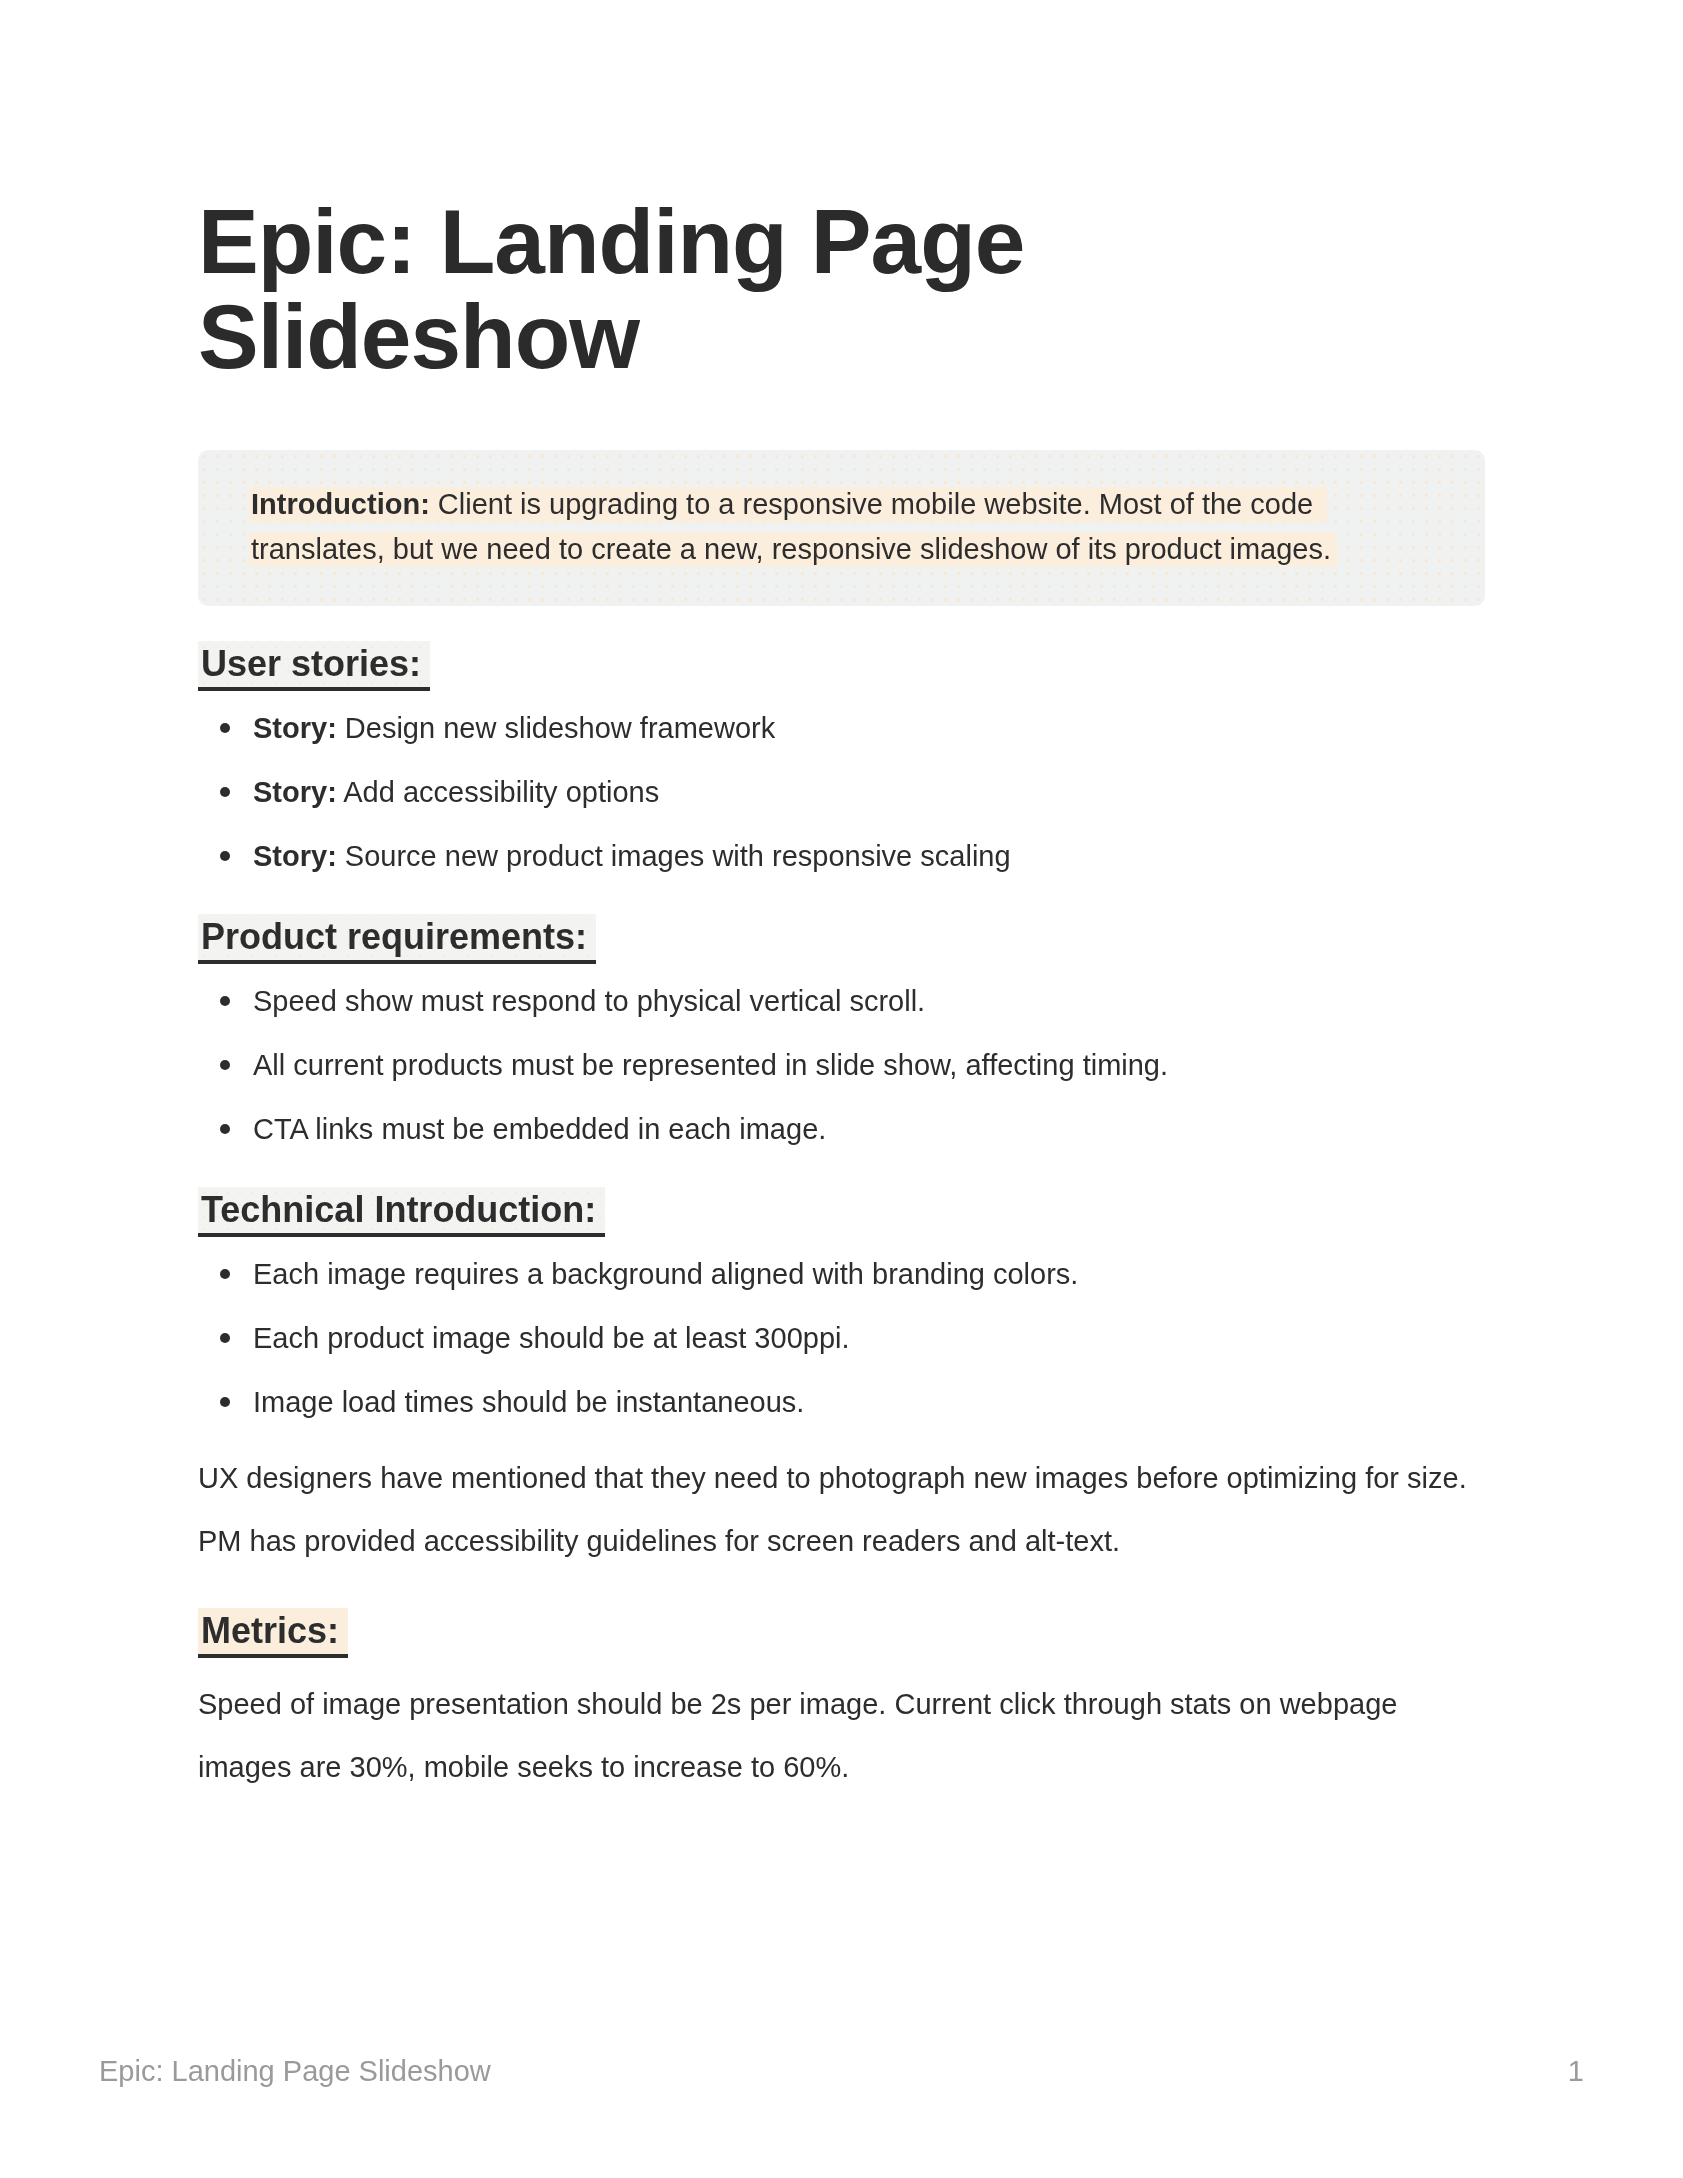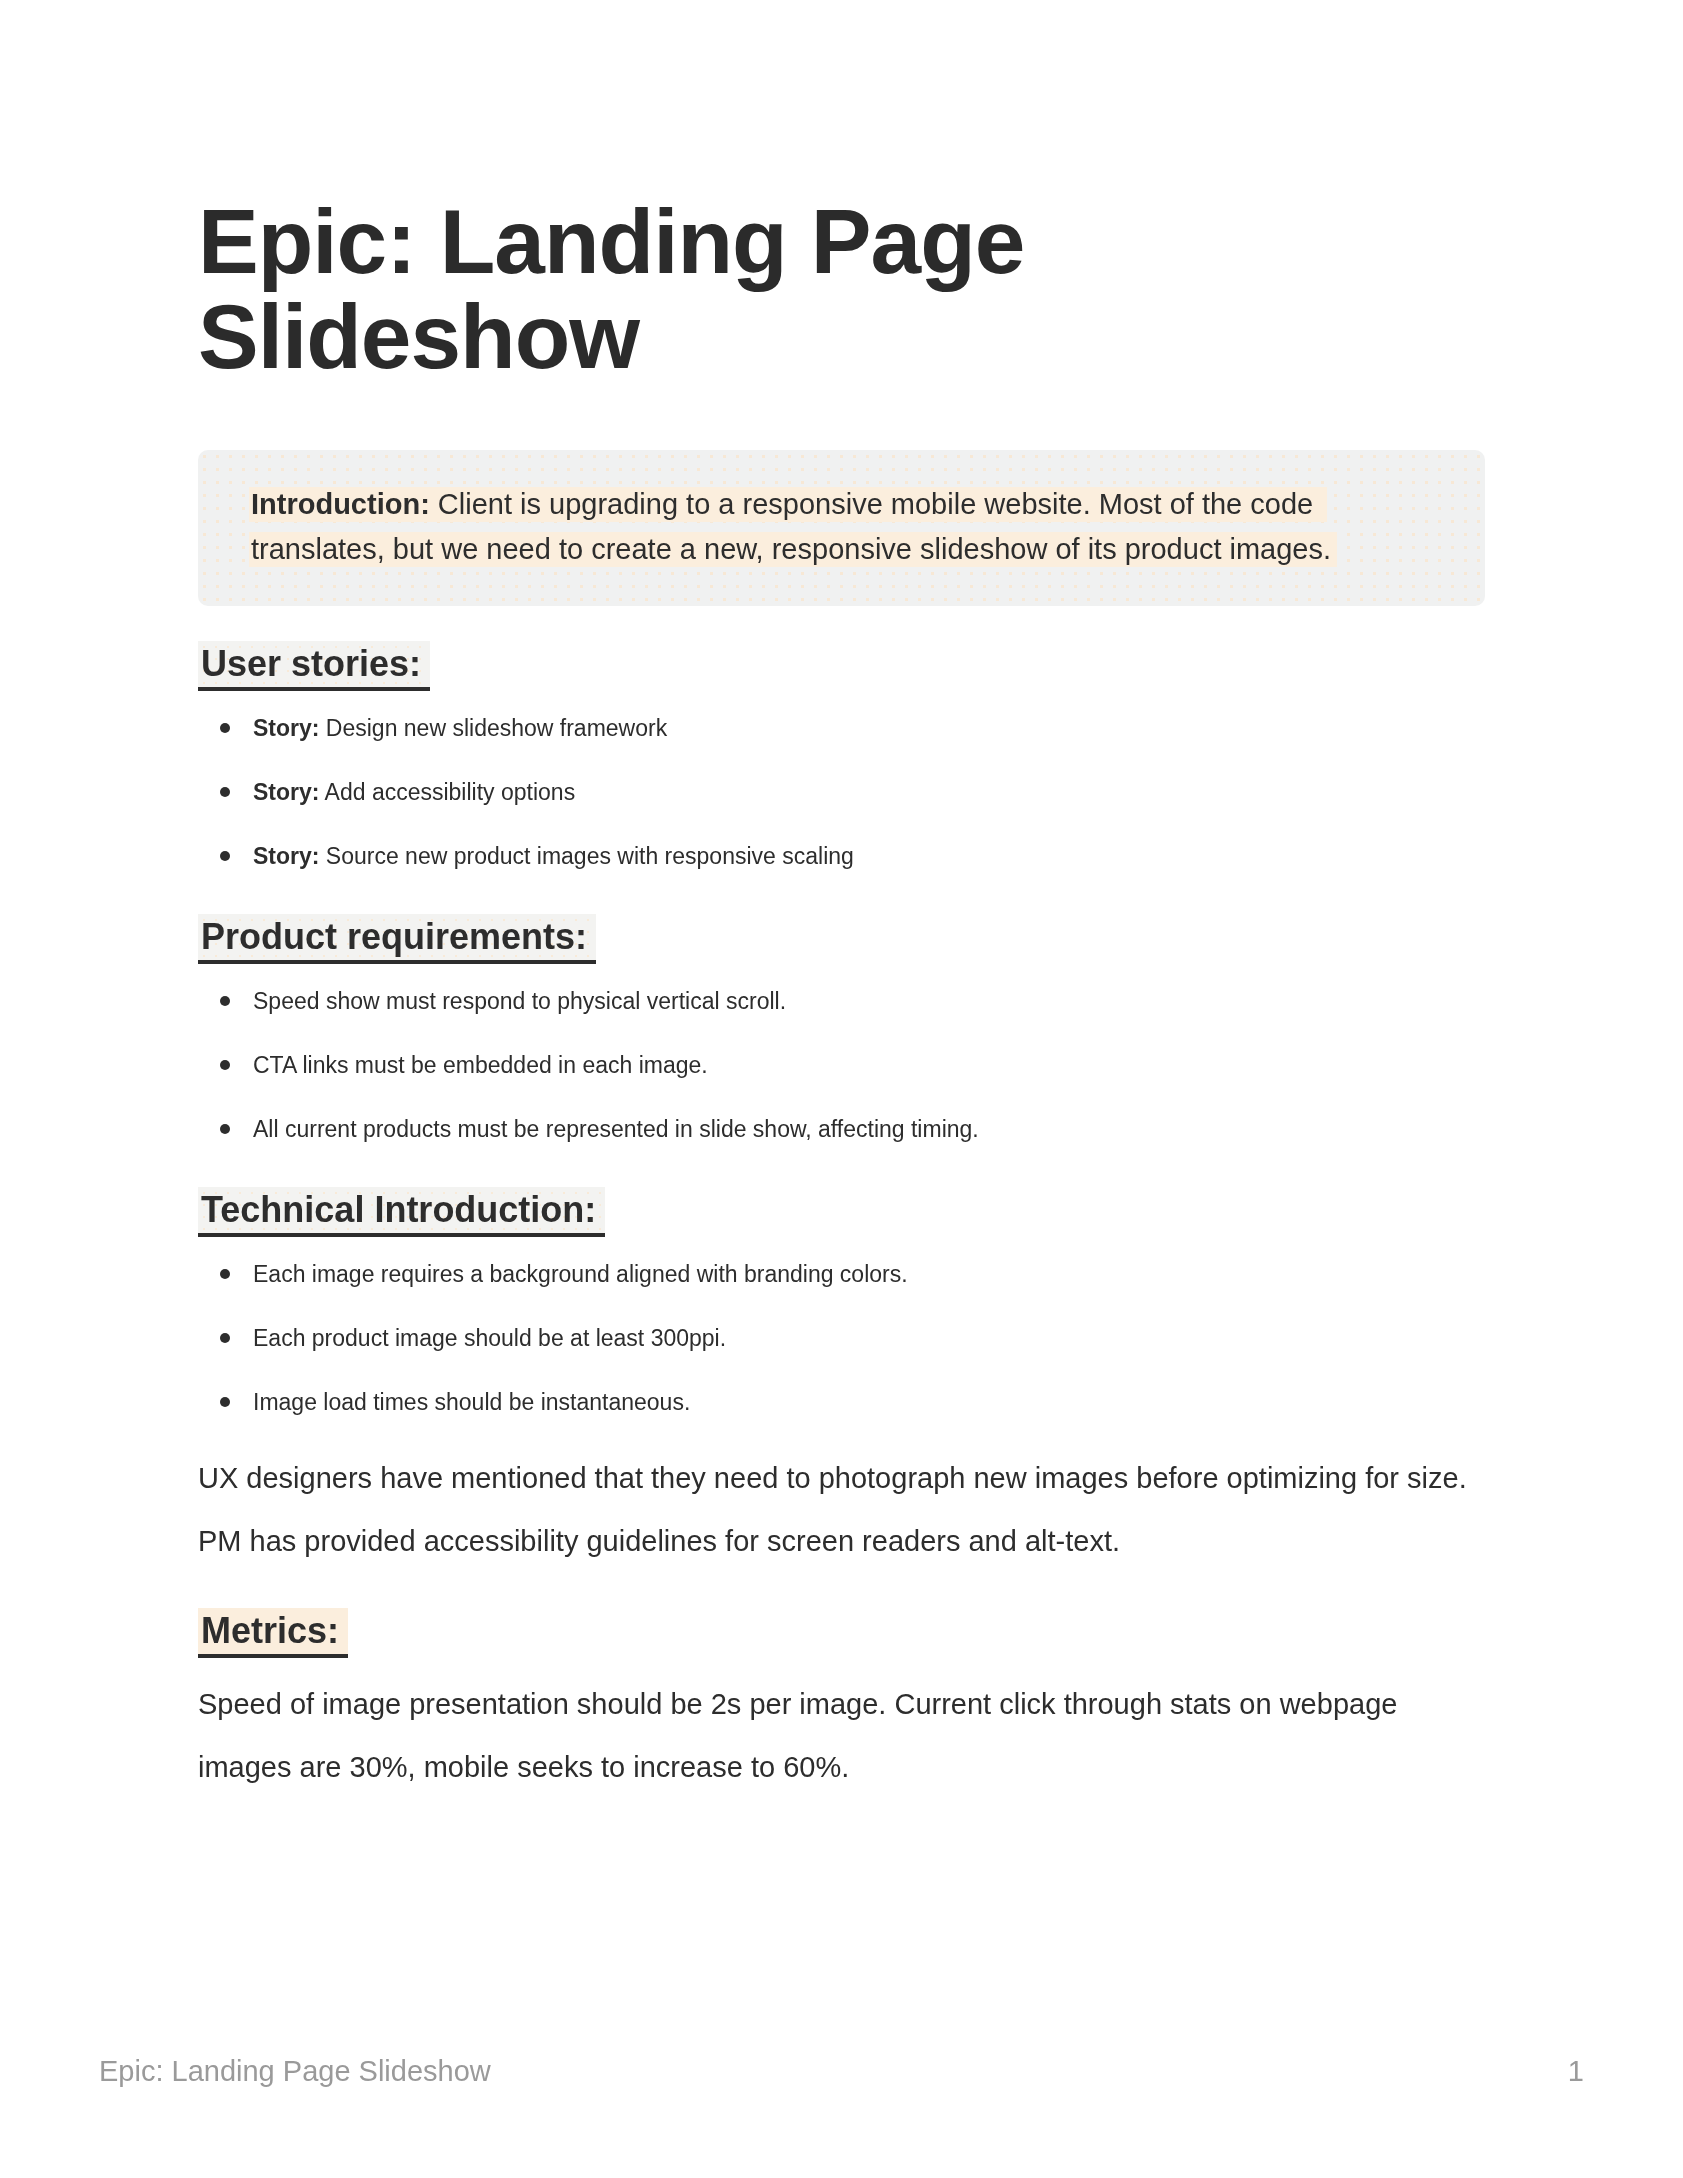--- a/index.html
+++ b/index.html
@@ -57,21 +57,21 @@
     background-size: 12px 12px;
   }
   ul.bullet-list {
     list-style: none;
     margin: 22px 0 0 0;
     padding: 0;
   }
   ul.bullet-list li {
     position: relative;
     padding-left: 55px;
-    font-size: 23px;
+    font-size: 29px;
     line-height: 45px;
     margin-bottom: 19px;
     white-space: pre-wrap;
   }
   ul.bullet-list li:last-child { margin-bottom: 0; }
   ul.bullet-list li::before {
     content: "";
     position: absolute;
     left: 22px; top: 17px;
     width: 10px; height: 10px;
@@ -114,22 +114,22 @@
       <li><span class="bold">Story:</span><span> Design new slideshow framework</span></li>
       <li><span class="bold">Story:</span><span> Add accessibility options</span></li>
       <li><span class="bold">Story:</span><span> Source new product images with responsive scaling</span></li>
     </ul>
   </section>
 
   <section>
     <h2 class="section-heading"><span class="hl hl-gray">Product requirements:</span></h2>
     <ul class="bullet-list">
       <li><span>Speed show must respond to physical vertical scroll.</span></li>
+      <li><span>All current products must be represented in slide show, affecting timing.</span></li>
       <li><span>CTA links must be embedded in each image.</span></li>
-      <li><span>All current products must be represented in slide show, affecting timing.</span></li>
     </ul>
   </section>
 
   <section>
     <h2 class="section-heading"><span class="hl hl-gray">Technical Introduction:</span></h2>
     <ul class="bullet-list">
       <li><span>Each image requires a background aligned with branding colors.</span></li>
       <li><span>Each product image should be at least 300ppi.</span></li>
       <li><span>Image load times should be instantaneous.</span></li>
     </ul>

